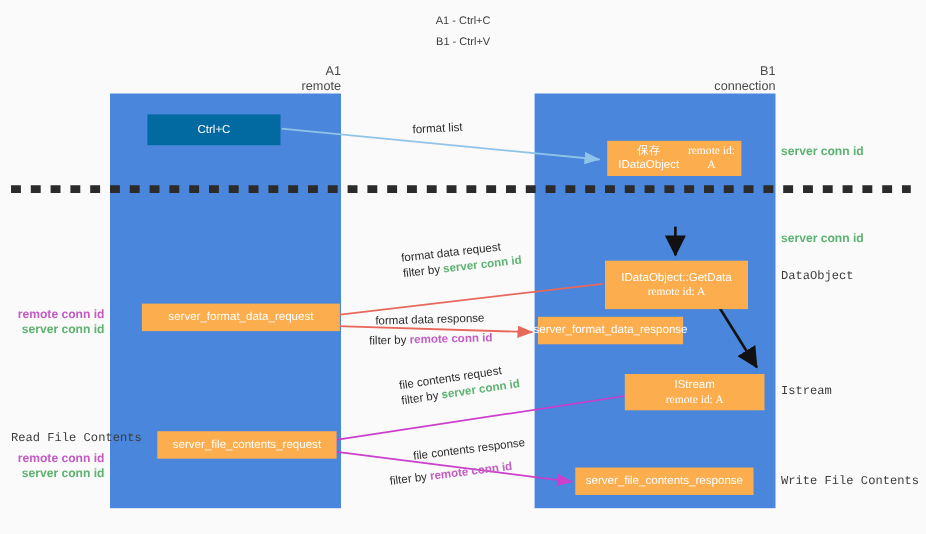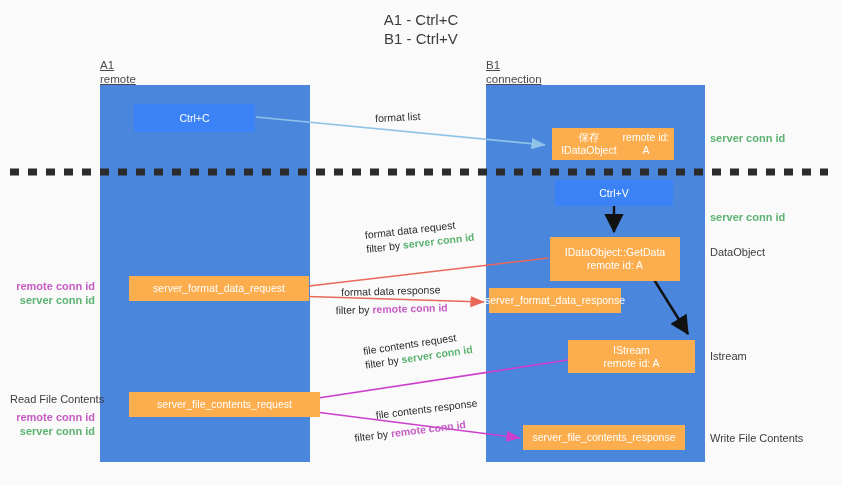--- a/index.html
+++ b/index.html
@@ -13,64 +13,63 @@
     height:485px;
     background:#fafafa;
     overflow:hidden;
   }
   .abs{position:absolute;}
 
   
   #title{
     left:0;top:10px;width:842px;
     text-align:center;
-    font-size:15px;
+    font-size:10px;
     color:#3c3c3c;
     line-height:19px;
   }
 
   
   .col-caption{
-    text-align:left;
+    text-align:right;
     font-size:11.5px;
     color:#4a4a4a;
     line-height:14px;
-    text-decoration:underline;
   }
 
   
   .lane{
     background:#4a86dc;
   }
 
   
   .node{
     display:flex;
     align-items:center;
     justify-content:center;
     text-align:center;
     color:#ffffff;
     font-size:10.5px;
     line-height:13px;
     box-sizing:border-box;
     padding:2px 4px;
   }
-  .node.green{background:#3b82f6;}
+  .node.green{background:#0369a1;}
   .node.orange{background:#fcad4e;}
-  .node .l2{display:block;}
+  .node .l2{display:block;font-family:Liberation Serif, serif;}
 
   
   .ann{
     font-size:11px;
     line-height:14px;
     color:#3c3c3c;
   }
   .ann.green{color:#5cb270;font-weight:bold;}
   .ann.purple{color:#c45cc4;font-weight:bold;}
-  .ann.plain{color:#3c3c3c;}
+  .ann.plain{color:#3c3c3c;font-family:Liberation Mono, monospace;}
 
   
   .elabel{
     font-size:10.5px;
     line-height:14px;
     color:#2b2b2b;
     white-space:nowrap;
   }
   .elabel .g{color:#5cb270;font-weight:bold;}
   .elabel .p{color:#c45cc4;font-weight:bold;}
@@ -138,32 +137,29 @@
   </svg>
 
   <div class="abs node green" style="left:134px;top:104px;width:121px;height:28px;">
     <span>Ctrl+C</span>
   </div>
 
   <div class="abs node orange" style="left:129px;top:276px;width:180px;height:25px;">
     <span>server_format_data_request</span>
   </div>
 
-  <div class="abs node orange" style="left:129px;top:392px;width:191px;height:25px;">
+  <div class="abs node orange" style="left:143px;top:392px;width:163px;height:25px;">
     <span>server_file_contents_request</span>
   </div>
 
   <div class="abs node orange" style="left:552px;top:128px;width:122px;height:32px;flex-direction:row;">
     <span>保存IDataObject</span>
     <span class="l2">remote id: A</span>
   </div>
 
-  <div class="abs node green" style="left:555px;top:180px;width:118px;height:26px;">
-    <span>Ctrl+V</span>
-  </div>
 
   <div class="abs node orange" style="left:550px;top:237px;width:130px;height:44px;flex-direction:column;">
     <span>IDataObject::GetData</span>
     <span class="l2">remote id: A</span>
   </div>
 
   <div class="abs node orange" style="left:489px;top:288px;width:132px;height:25px;">
     <span>server_format_data_response</span>
   </div>
 

